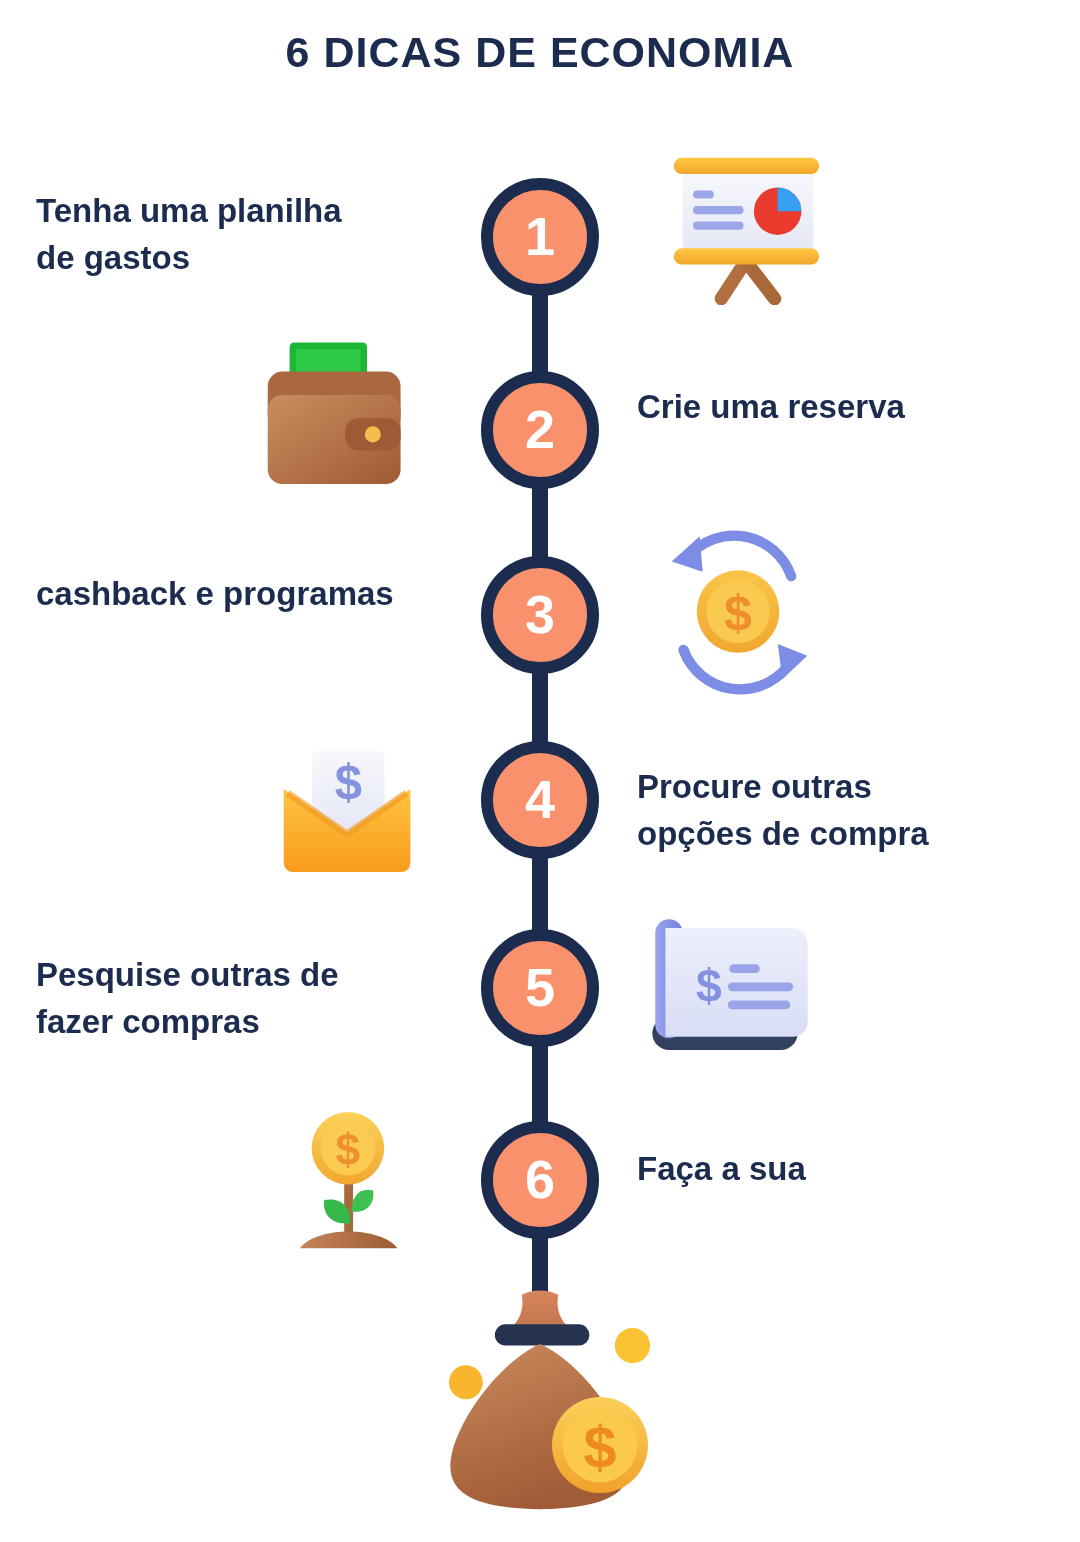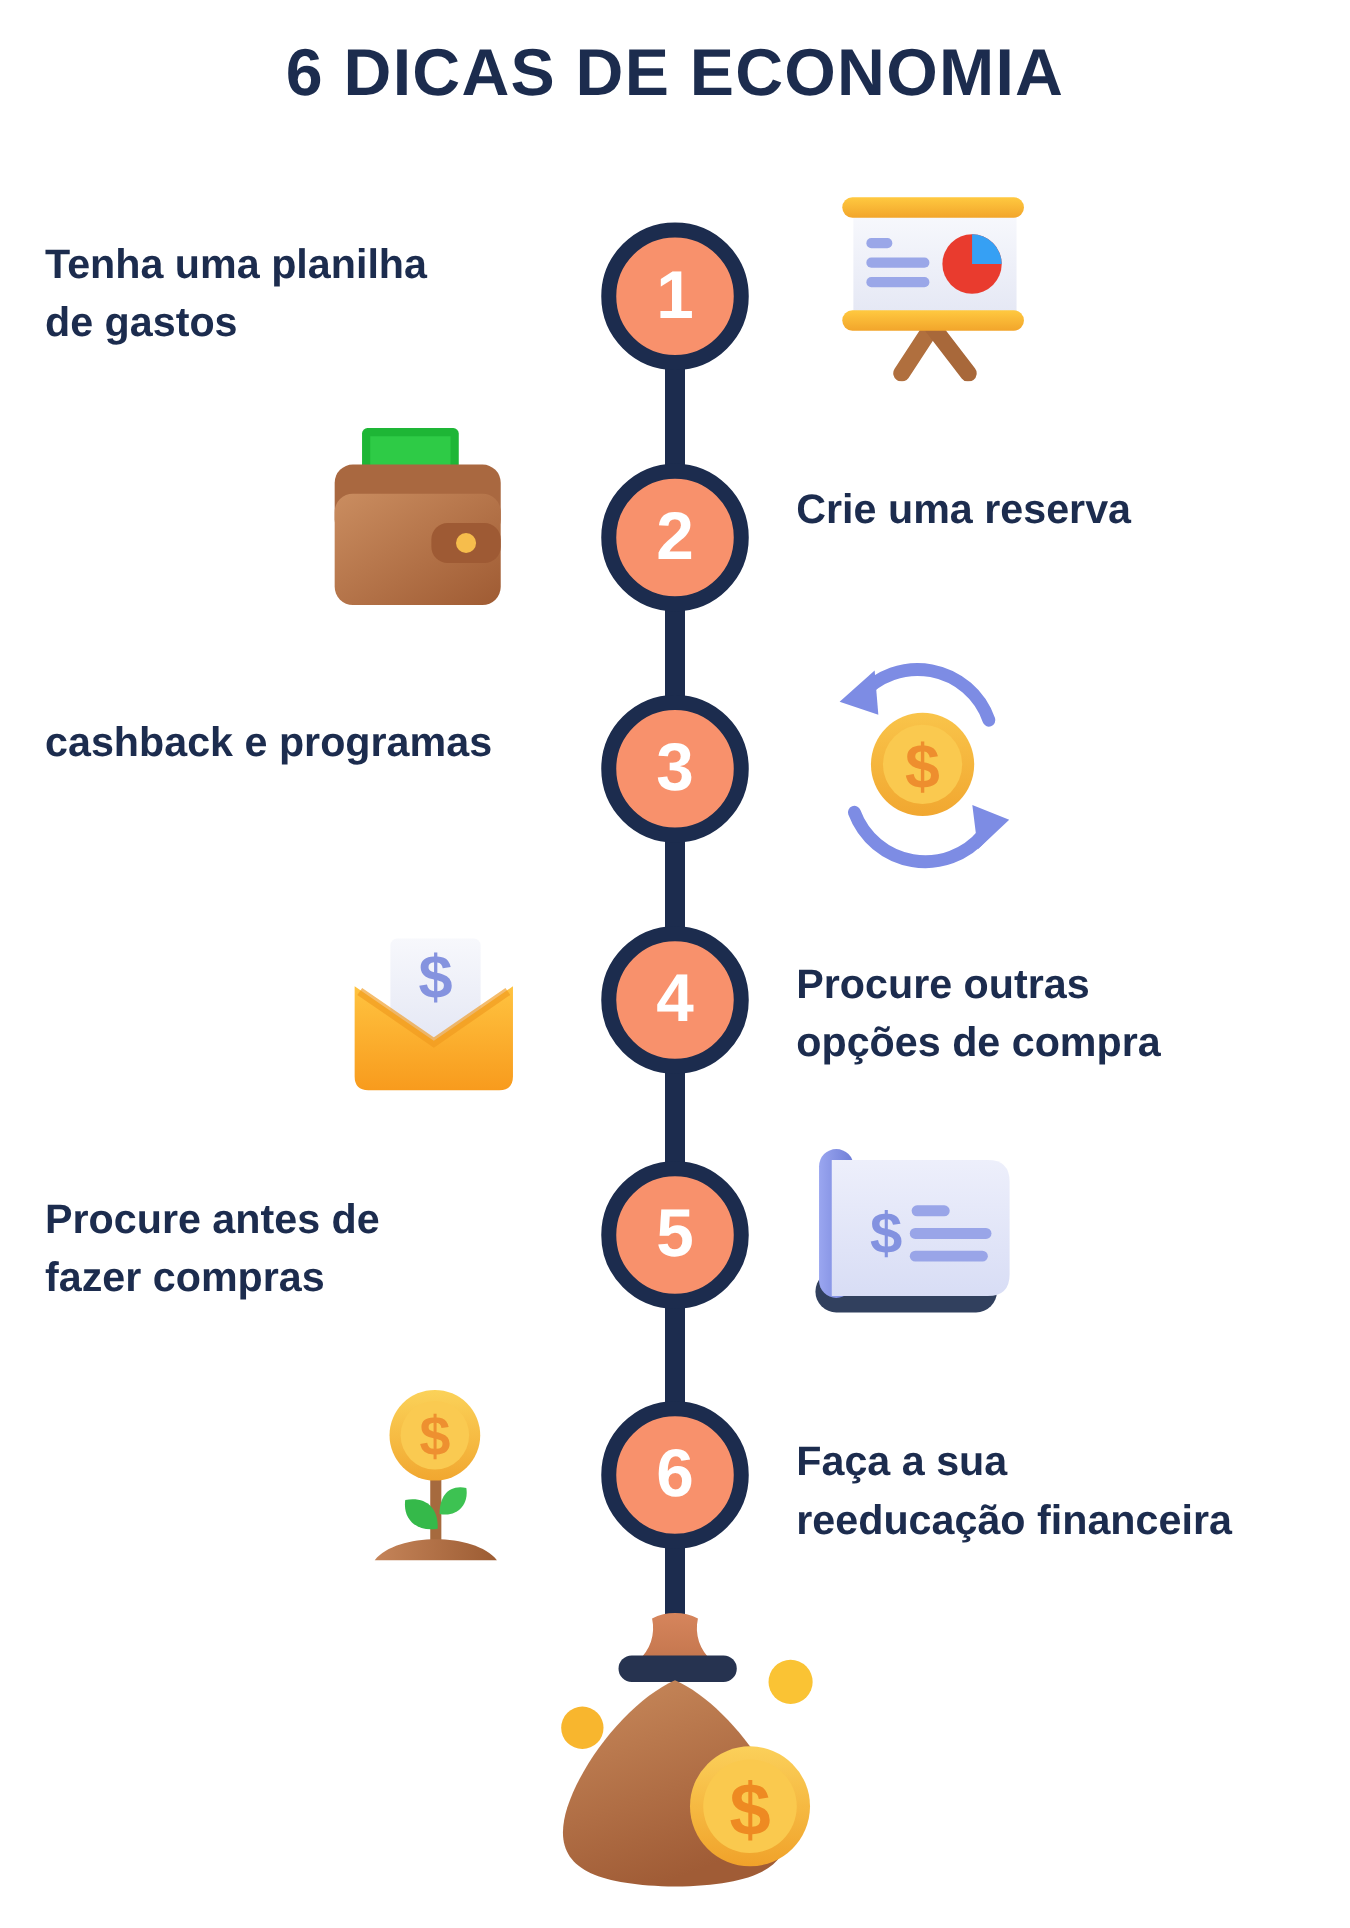--- a/index.html
+++ b/index.html
@@ -3,21 +3,21 @@
 <meta charset="utf-8">
 <style>
   html,body{margin:0;padding:0;background:#fff;}
   .canvas{
     position:relative;width:1080px;height:1542px;overflow:hidden;
     background:var(--background,#FFFFFF);
     font-family:"Liberation Sans", sans-serif;
   }
   .title{
     position:absolute;top:28px;left:0;width:1080px;margin:0;
-    text-align:center;font-size:53px;font-weight:700;letter-spacing:1px;
+    text-align:center;font-size:43px;font-weight:700;letter-spacing:1px;
     color:var(--navy,#1C2C4E);
   }
   .timeline-line{
     position:absolute;left:532px;top:235px;width:16px;height:1072px;
     background:var(--navy,#1C2C4E);border-radius:8px;z-index:1;
   }
   .node{
     position:absolute;left:481px;width:94px;height:94px;
     border:12px solid var(--navy,#1C2C4E);border-radius:50%;
     background:var(--step-circle-fill,#F8916C);
@@ -84,26 +84,25 @@
     <span>Crie uma reserva</span>
   </div>
   <div class="label l3 align-r">
     <span>cashback e programas</span>
   </div>
   <div class="label l4">
     <span>Procure outras</span>
     <span>opções de compra</span>
   </div>
   <div class="label l5 align-r">
-    <span>Procure antes de</span>
+    <span>Pesquise outras de</span>
     <span>fazer compras</span>
   </div>
   <div class="label l6">
     <span>Faça a sua</span>
-    <span>reeducação financeira</span>
   </div>
 
   <svg class="icon i1" viewBox="0 0 120 104">
     <defs>
       <linearGradient id="gold1" x1="0" y1="0" x2="0" y2="1">
         <stop offset="0" stop-color="#FFC940"></stop>
           <stop offset="1" stop-color="#F2A52B"></stop>
       </linearGradient>
       <linearGradient id="boardBg" x1="0" y1="0" x2="0" y2="1">
         <stop offset="0" stop-color="#F8F9FD"></stop>

